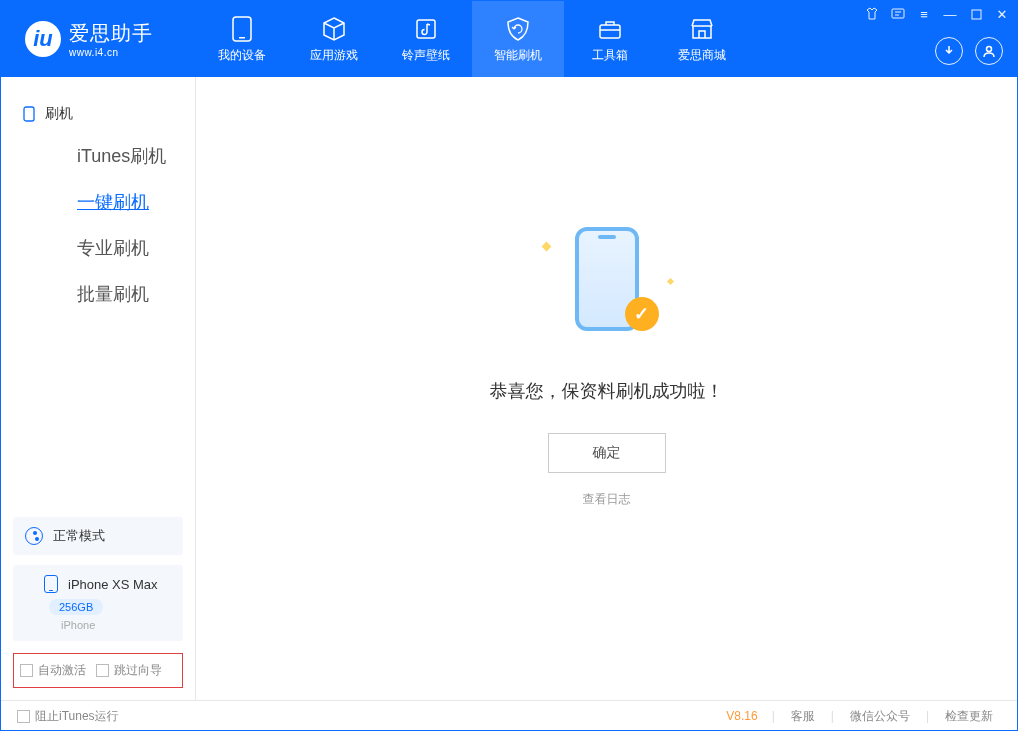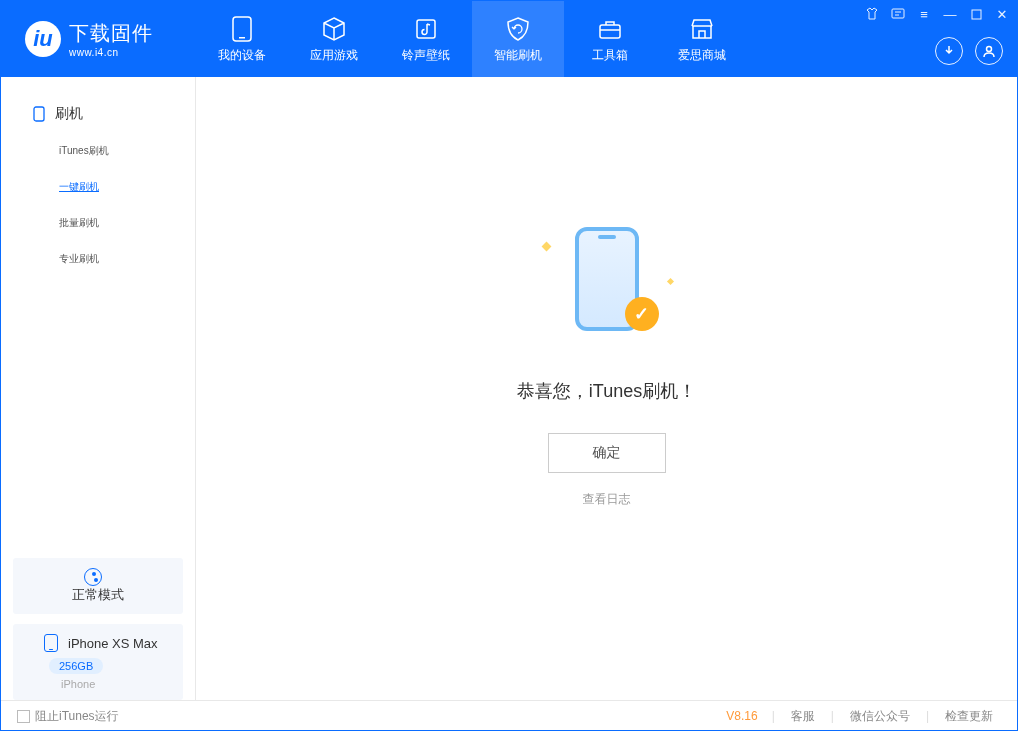--- a/index.html
+++ b/index.html
@@ -22,28 +22,28 @@
 .window-controls { position: absolute; right: 6px; top: 4px; display: flex; gap: 8px; color: #fff; }
 .wc { width: 18px; height: 18px; display: flex; align-items: center; justify-content: center; cursor: pointer; font-size: 13px; opacity: 0.9; }
 
 .header-actions { position: absolute; right: 14px; bottom: 12px; display: flex; gap: 12px; }
 .ha-btn { width: 28px; height: 28px; border: 1.5px solid rgba(255,255,255,0.9); border-radius: 50%; display: flex; align-items: center; justify-content: center; color: #fff; cursor: pointer; }
 
 
 .body { display: flex; height: calc(100% - 76px - 30px); }
 .sidebar { width: 195px; border-right: 1px solid #e8e8e8; display: flex; flex-direction: column; }
 .nav { flex: 1; padding-top: 12px; overflow: hidden; }
-.nav-section { padding: 6px 10px; }
+.nav-section { padding: 6px 0; }
 .nav-section-header { display: flex; align-items: center; padding: 10px 20px; color: #333; font-size: 14px; font-weight: 500; }
 .nav-section-header .sh-icon { width: 16px; height: 16px; margin-right: 8px; display: flex; align-items: center; justify-content: center; }
-.nav-item { padding: 11px 20px 11px 48px; font-size: 10px; color: #555; cursor: pointer; }
+.nav-item { padding: 11px 20px 11px 48px; font-size: 18px; color: #555; cursor: pointer; margin-left: 28px; }
 .nav-item.active { color: #0a6cff; text-decoration: underline; }
 
 .device-panel { padding: 10px 12px 0 12px; }
-.mode-box { background: #f4f7fc; border-radius: 3px; padding: 10px 12px; display: flex; align-items: center; margin-bottom: 10px; flex-direction: column; }
+.mode-box { background: #f4f7fc; border-radius: 3px; padding: 10px 12px; display: flex; align-items: center; margin-bottom: 10px; }
 .mode-icon { width: 18px; height: 18px; border-radius: 50%; border: 1.5px solid #0a6cff; position: relative; margin-right: 10px; }
 .mode-icon::before, .mode-icon::after { content: ""; position: absolute; width: 4px; height: 4px; background: #0a6cff; border-radius: 50%; }
 .mode-icon::before { top: 3px; left: 7px; }
 .mode-icon::after { bottom: 3px; right: 3px; }
 .mode-text { font-size: 13px; color: #333; }
 
 .device-box { background: #f4f7fc; border-radius: 3px; padding: 10px 12px; }
 .device-row1 { display: flex; align-items: center; padding-left: 19px; }
 .phone-icon { width: 14px; height: 18px; border: 1.5px solid #0a6cff; border-radius: 3px; margin-right: 10px; position: relative; }
 .phone-icon::after { content: ""; position: absolute; bottom: 1px; left: 50%; transform: translateX(-50%); width: 4px; height: 1.5px; background: #0a6cff; border-radius: 1px; }
@@ -78,21 +78,21 @@
 
 svg { display: block; }
 </style>
 </head>
 <body>
 
 <div class="header">
   <div class="logo-area">
     <div class="logo-icon">iu</div>
     <div class="logo-text">
-      <div class="logo-title">下载固件</div>
+      <div class="logo-title">爱思助手</div>
       <div class="logo-sub">www.i4.cn</div>
     </div>
   </div>
 
   <div class="tabs">
     <div class="tab">
       <div class="tab-icon">
         <svg width="20" height="26" viewBox="0 0 20 26">
             <rect x="1" y="1" width="18" height="24" rx="3" fill="none" stroke="#fff" stroke-width="1.5"></rect>
             <rect x="7" y="21" width="6" height="1.5" fill="#fff"></rect>
@@ -189,50 +189,60 @@
         <div class="nav-section-header">
           <span class="sh-icon">
               <svg width="12" height="16" viewBox="0 0 12 16">
                 <rect x="1" y="1" width="10" height="14" rx="2" fill="none" stroke="#0a6cff" stroke-width="1.3"></rect>
               </svg>
             </span>
           <span>刷机</span>
         </div>
         <div class="nav-item">iTunes刷机</div>
         <div class="nav-item active">一键刷机</div>
+        <div class="nav-item">专业刷机</div>
         <div class="nav-item">批量刷机</div>
-        <div class="nav-item">专业刷机</div>
       </div>
     </div>
 
     <div class="device-panel">
       <div class="mode-box">
         <span class="mode-icon"></span>
         <span class="mode-text">正常模式</span>
       </div>
       <div class="device-box">
         <div class="device-row1">
           <span class="phone-icon"></span>
           <span class="device-name">iPhone XS Max</span>
         </div>
         <span class="device-capacity">256GB</span>
         <div class="device-type">iPhone</div>
       </div>
     </div>
 
+    <div class="checkbox-row">
+      <label class="cb">
+        <span class="cb-box"></span>
+        <span>自动激活</span>
+      </label>
+      <label class="cb">
+        <span class="cb-box"></span>
+        <span>跳过向导</span>
+      </label>
+    </div>
   </div>
 
   <div class="main">
     <div class="success-illus">
       <div class="spark sp1"></div>
       <div class="illus-phone"></div>
       <div class="illus-check">✓</div>
       <div class="spark sp2"></div>
     </div>
-    <div class="success-title">恭喜您，iTunes刷机！</div>
+    <div class="success-title">恭喜您，保资料刷机成功啦！</div>
     <button class="ok-btn">确定</button>
     <a class="log-link">查看日志</a>
   </div>
 </div>
 
 <div class="footer">
   <label class="cb">
     <span class="cb-box"></span>
     <span>阻止iTunes运行</span>
   </label>

